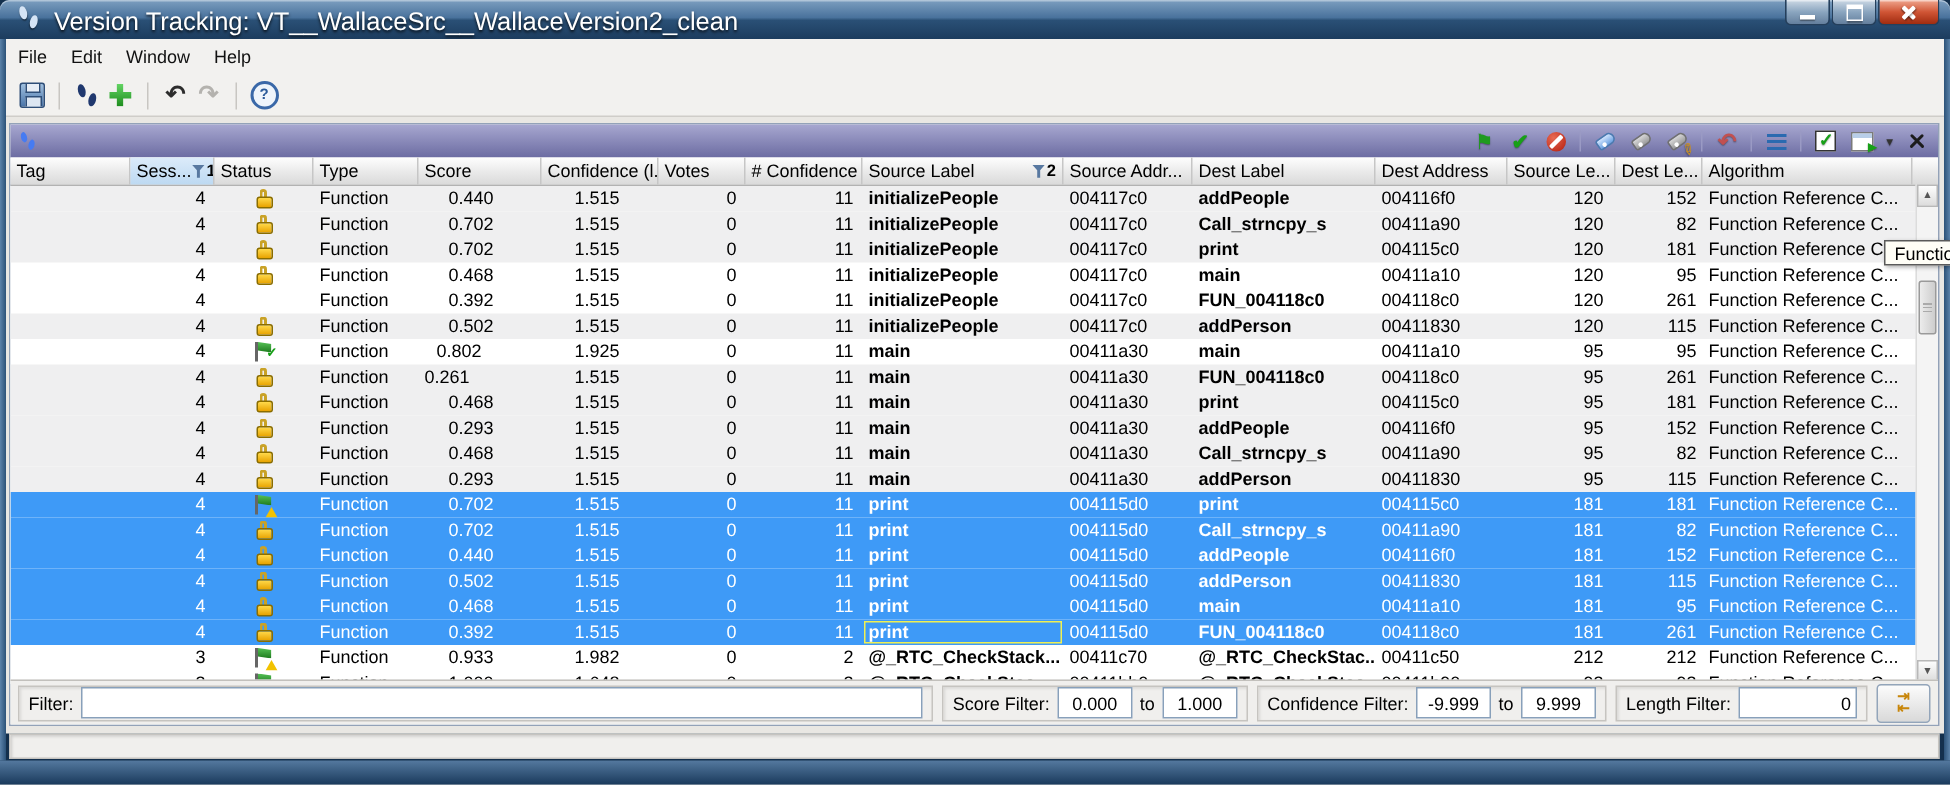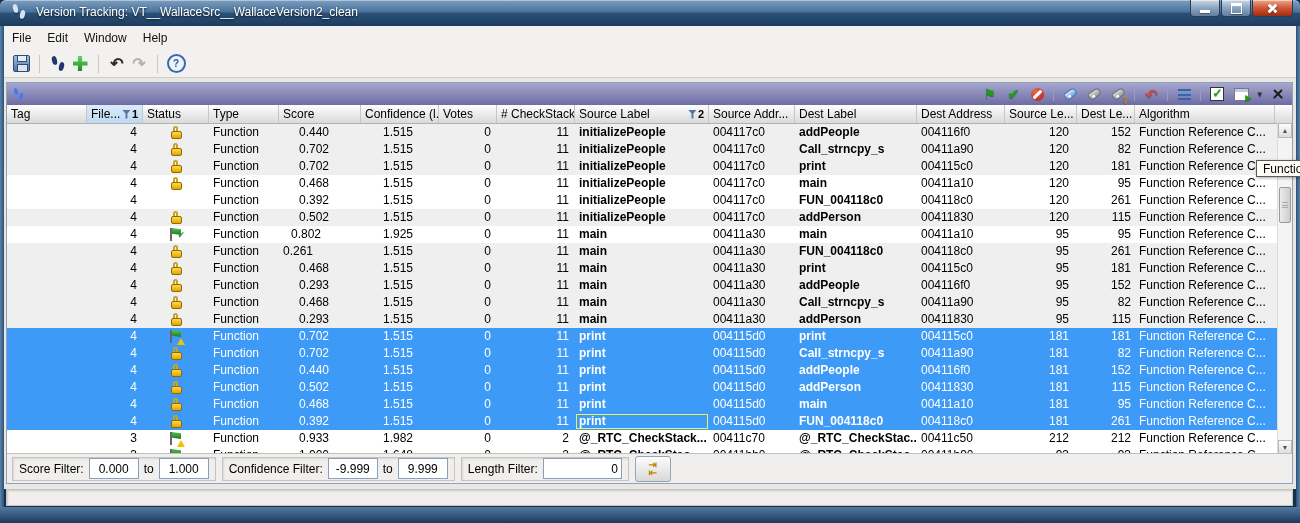--- a/index.html
+++ b/index.html
@@ -2,21 +2,21 @@
 <html><head>
 <meta charset="utf-8">
 <style>
   html,body{margin:0;padding:0}
   body{position:relative;width:1300px;height:523px;overflow:hidden;
        font-family:"Liberation Sans",sans-serif;background:#14304d;}
   
   .titlebar{position:absolute;left:0;top:0;width:1300px;height:26px;
     background:linear-gradient(#7d9fc0 0%,#49729c 45%,#2a5076 52%,#1c3c5e 100%);
     border-radius:6px 6px 0 0;box-shadow:inset 0 1px 0 rgba(255,255,255,.4);}
-  .title-text{position:absolute;left:36px;top:5px;color:#fff;font-size:12px;
+  .title-text{position:absolute;left:36px;top:5px;color:#fff;font-size:17px;
     text-shadow:0 1px 2px rgba(0,0,0,.8);white-space:nowrap}
   .win-side{position:absolute;top:26px;width:4px;height:481px;
     background:linear-gradient(90deg,#5b82a9,#2c5278);}
   .win-side.right{background:linear-gradient(90deg,#2c5278,#5b82a9);}
   .win-bottom{position:absolute;left:0;top:507px;width:1300px;height:16px;
     background:linear-gradient(#54799f,#1a3a5c);}
   .winbtn{position:absolute;top:0;height:17px;border:1px solid #253f5b;border-top:none;
     border-radius:0 0 4px 4px;box-sizing:border-box;display:flex;align-items:center;justify-content:center;
     box-shadow:inset 0 1px 0 rgba(255,255,255,.5);}
   .winbtn.min,.winbtn.max{background:linear-gradient(#cdd9e5,#8aa5bf 50%,#647f9d);width:30px;}
@@ -241,21 +241,21 @@
           <span class="ic-x"></span>
         </span>
     </span>
   </div>
 
   <div class="thead" id="thead">
       <div class="th" style="width: 80px; flex: 0 0 80px;">
         <span>Tag</span>
       </div>
       <div class="th sorted" style="width: 56px; flex: 0 0 56px;">
-        <span>File...</span>
+        <span>Sess...</span>
         <span class="sortgrp">
           <span class="ic-funnel"></span>
           <span class="sortnum">1</span>
         </span>
       </div>
       <div class="th" style="width: 66px; flex: 0 0 66px;">
         <span>Status</span>
       </div>
       <div class="th" style="width: 70px; flex: 0 0 70px;">
         <span>Type</span>
@@ -263,21 +263,21 @@
       <div class="th" style="width: 82px; flex: 0 0 82px;">
         <span>Score</span>
       </div>
       <div class="th" style="width: 78px; flex: 0 0 78px;">
         <span>Confidence (l...</span>
       </div>
       <div class="th" style="width: 58px; flex: 0 0 58px;">
         <span>Votes</span>
       </div>
       <div class="th" style="width: 78px; flex: 0 0 78px;">
-        <span># CheckStack</span>
+        <span># Confidence</span>
       </div>
       <div class="th" style="width: 134px; flex: 0 0 134px;">
         <span>Source Label</span>
         <span class="sortgrp">
           <span class="ic-funnel"></span>
           <span class="sortnum">2</span>
         </span>
       </div>
       <div class="th" style="width: 86px; flex: 0 0 86px;">
         <span>Source Addr...</span>
@@ -687,20 +687,24 @@
       </div>
     </div>
 
   <div class="vscroll">
     <div class="vs-btn">▲</div>
     <div class="vs-thumb"></div>
     <div class="vs-btn down">▼</div>
   </div>
 
   <div class="filterbar">
+    <div class="fgroup main">
+      <span>Filter:</span>
+      <input class="ftext long" value="" style="">
+    </div>
     <div class="fgroup">
       <span>Score Filter:</span>
       <input class="ftext num" value="0.000" style="">
       <span>to</span>
       <input class="ftext num" value="1.000" style="">
     </div>
     <div class="fgroup">
       <span>Confidence Filter:</span>
       <input class="ftext num" value="-9.999" style="">
       <span>to</span>

